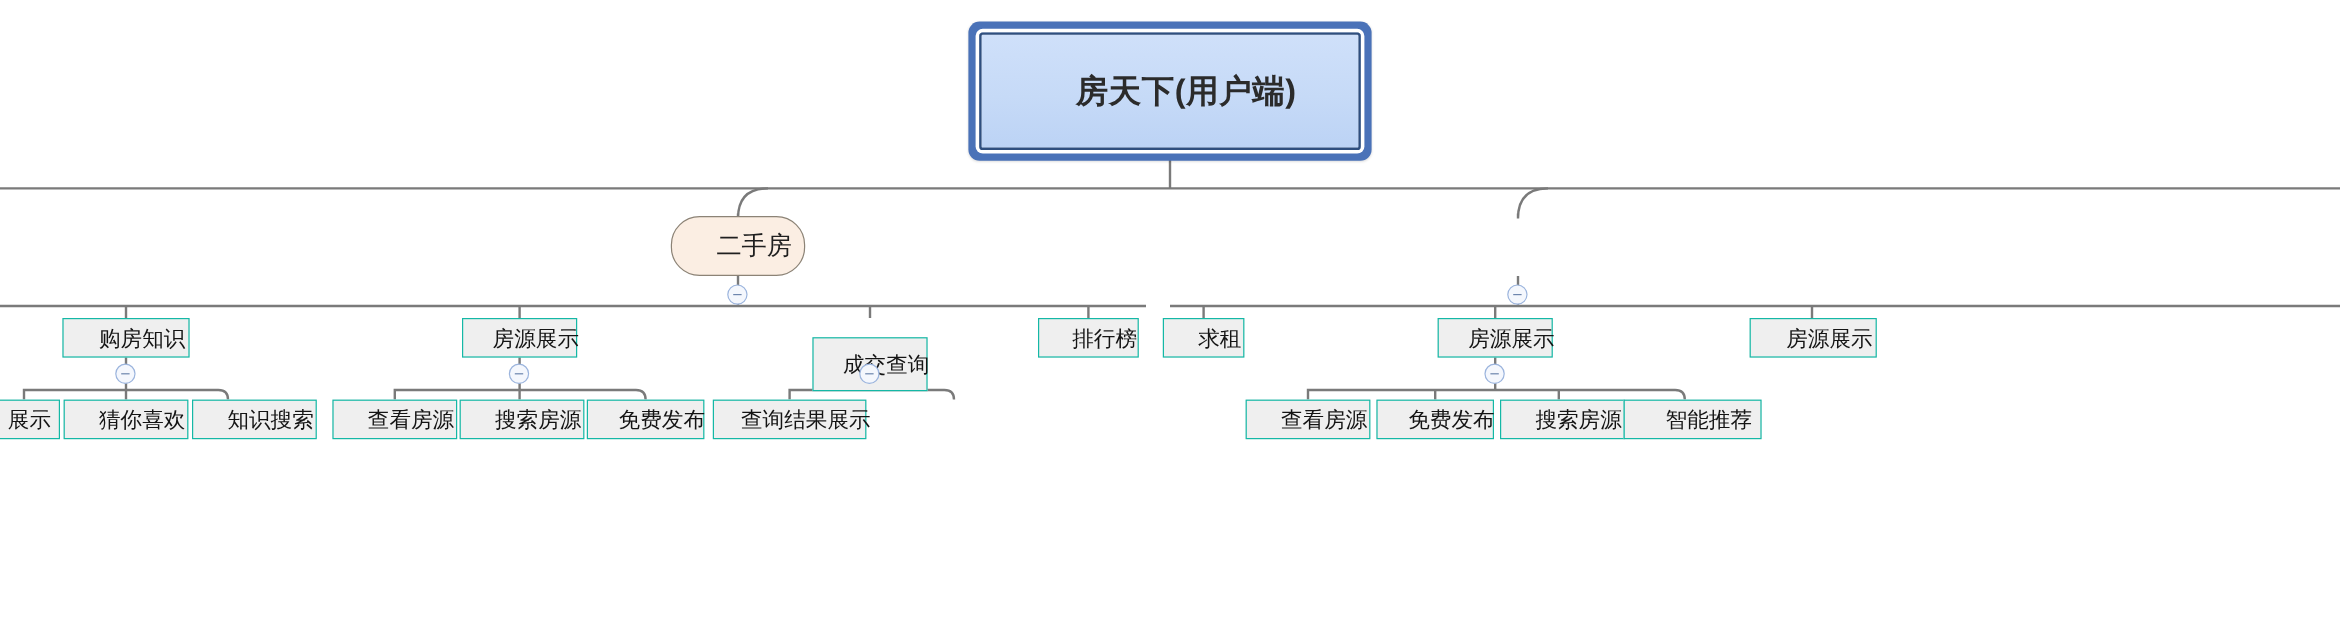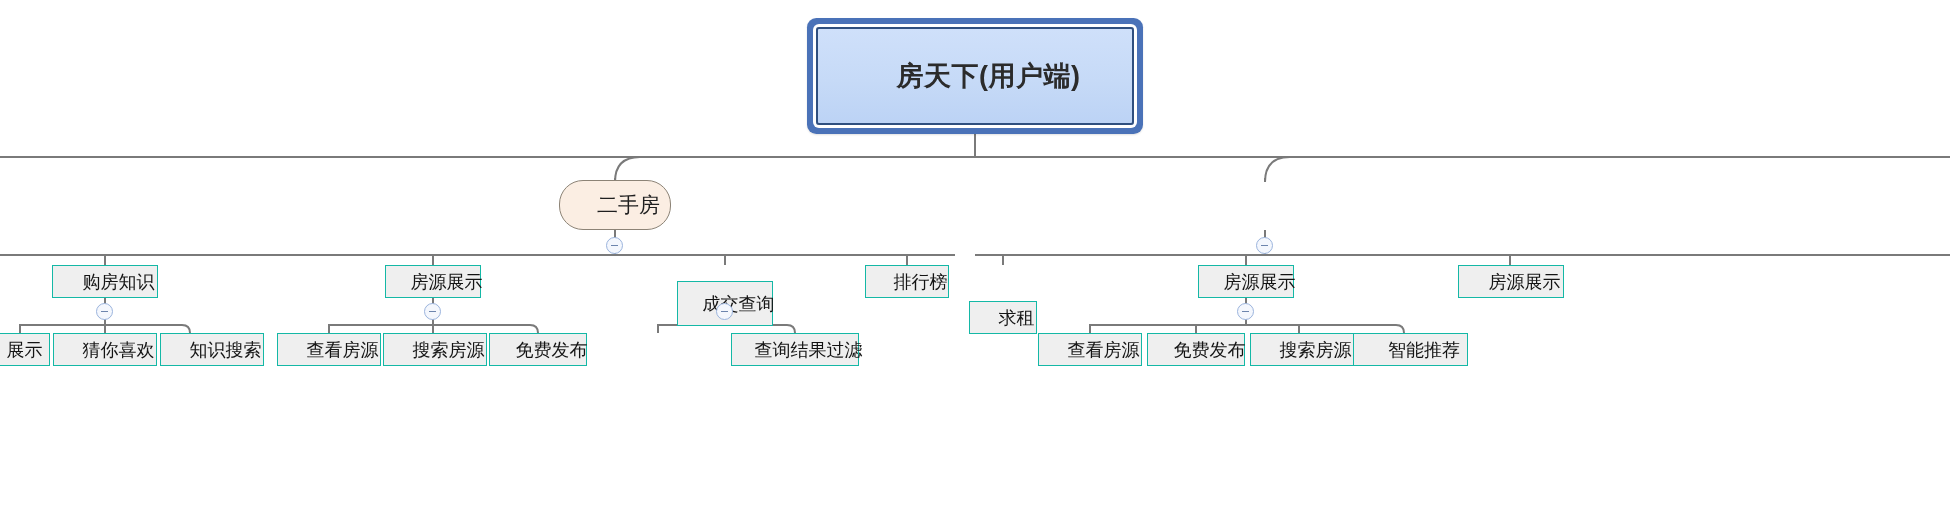--- a/index.html
+++ b/index.html
@@ -159,21 +159,21 @@
 
   <div class="node lvl3" style="left:677px; top:265px; width:96px; height:45px;margin-top:16px;">
     <span>成交查询</span>
   </div>
   <div class="toggle" style="left:716px; top:303px;"></div>
 
   <div class="node lvl3" style="left:865px; top:265px; width:84px; height:33px;">
     <span>排行榜</span>
   </div>
 
-  <div class="node lvl3" style="left:969px; top:265px; width:68px; height:33px;margin-top:36px;">
+  <div class="node lvl3" style="left:969px; top:265px; width:68px; height:33px;">
     <span>求租</span>
   </div>
 
   <div class="node lvl3" style="left:1198px; top:265px; width:96px; height:33px;">
     <span>房源展示</span>
   </div>
   <div class="toggle" style="left:1237px; top:303px;"></div>
 
   <div class="node lvl3" style="left:1458px; top:265px; width:106px; height:33px;">
     <span>房源展示</span>
@@ -192,22 +192,22 @@
   <div class="node lvl4" style="left:277px; top:333px; width:104px; height:33px;">
     <span>查看房源</span>
   </div>
   <div class="node lvl4" style="left:383px; top:333px; width:104px; height:33px;">
     <span>搜索房源</span>
   </div>
   <div class="node lvl4" style="left:489px; top:333px; width:98px; height:33px;">
     <span>免费发布</span>
   </div>
 
-  <div class="node lvl4" style="left:731px; top:333px; width:128px; height:33px;">
-    <span>查询结果过滤</span>
+  <div class="node lvl4" style="left:594px; top:333px; width:128px; height:33px;">
+    <span>查询结果展示</span>
   </div>
 
   <div class="node lvl4" style="left:1038px; top:333px; width:104px; height:33px;">
     <span>查看房源</span>
   </div>
   <div class="node lvl4" style="left:1147px; top:333px; width:98px; height:33px;">
     <span>免费发布</span>
   </div>
   <div class="node lvl4" style="left:1250px; top:333px; width:104px; height:33px;">
     <span>搜索房源</span>

